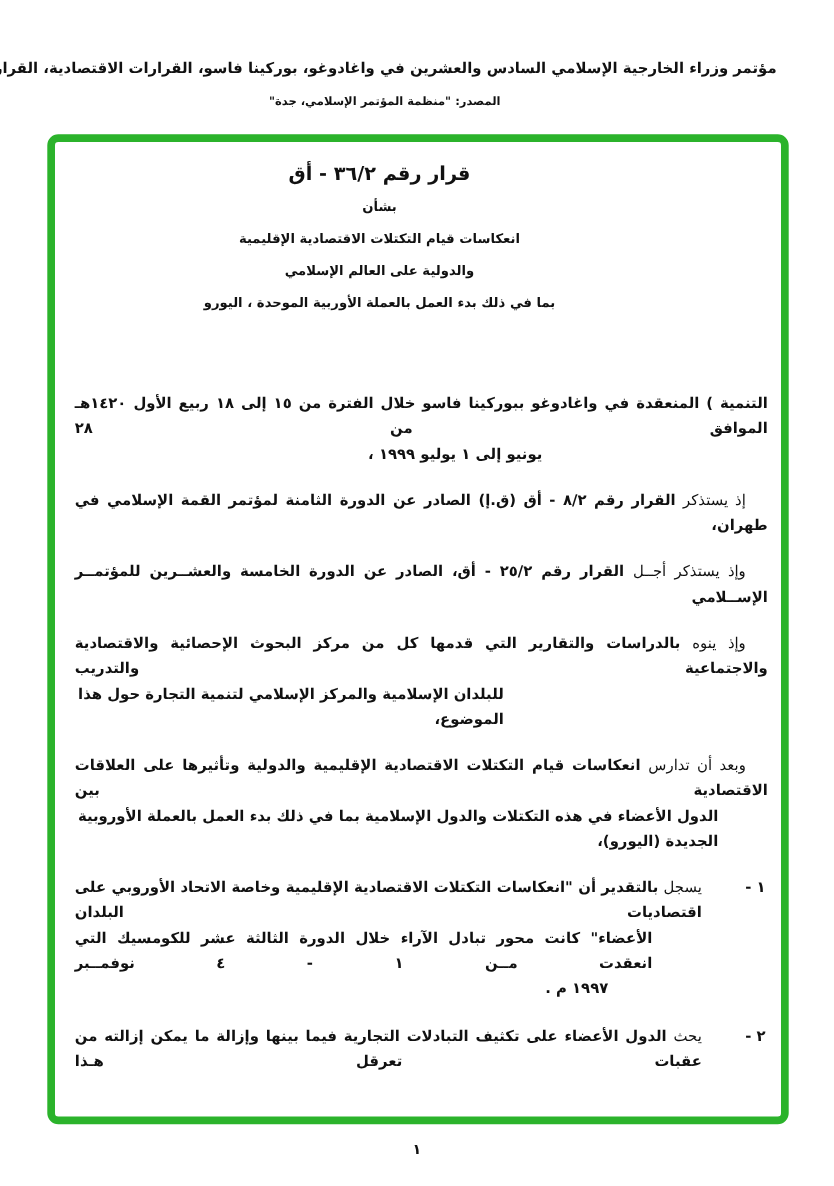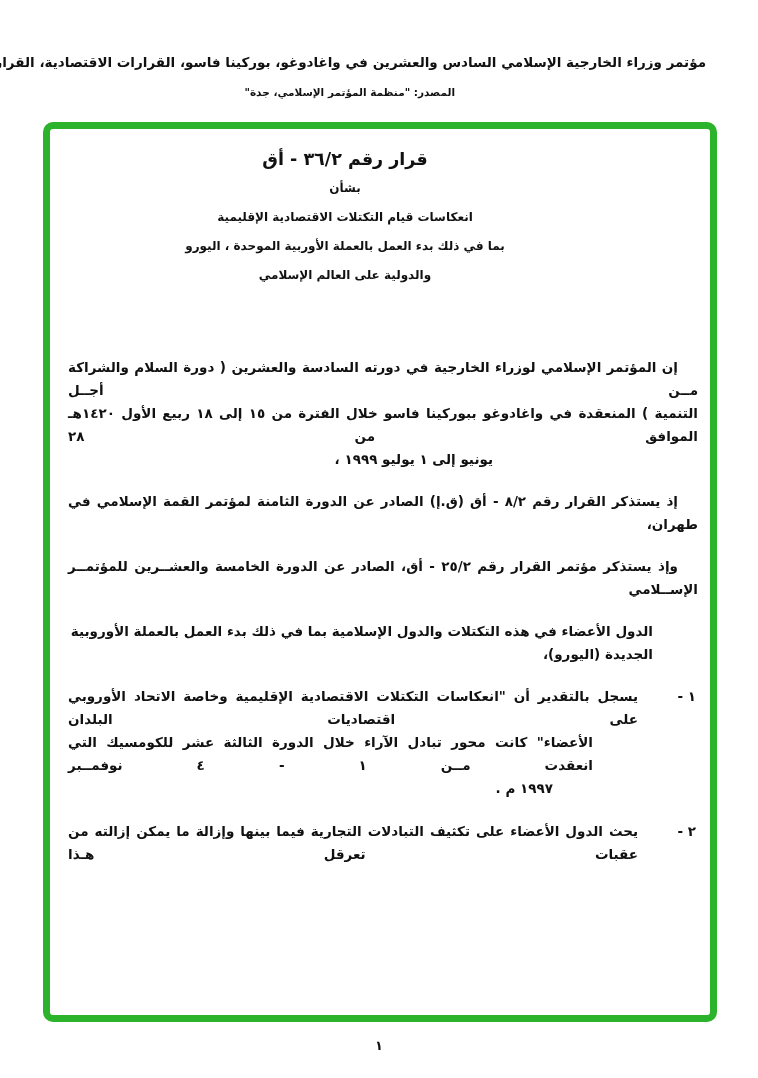--- a/index.html
+++ b/index.html
@@ -33,21 +33,21 @@
   .t1{font-size:17.5px;letter-spacing:.5px;}
   .t2{font-size:12px;}
   .t3,.t4,.t5{font-size:12px;}
   
   .bodytext{direction:rtl;font-size:13.5px;font-weight:bold;}
   .para{margin:0 0 19px 0;}
   .ln{direction:rtl;line-height:23px;}
   .full{text-align:justify;text-align-last:justify;}
   .short{text-align-last:right;}
   .indent{text-indent:20px;}
-  .lead{font-weight:bold;}
+  .lead{font-weight:normal;}
   
   .clause{position:relative;margin:0 0 20px 0;}
   .clause-num{
     position:absolute;right:2px;top:0;direction:rtl;
     font-weight:bold;line-height:23px;white-space:nowrap;
   }
   .clause-text{margin-right:60px;}
   
   .page-num{
     position:absolute;left:0;right:0;top:1038px;text-align:center;
@@ -62,44 +62,46 @@
 </div>
 <div class="src-abs">المصدر:  "منظمة المؤتمر الإسلامي، جدة"</div>
 
 <div class="frame" style="border-color: rgb(43, 179, 43);">
   <div class="content">
 
     <div class="title-block">
       <div class="title-line t1">قرار رقم ٣٦/٢ - أق</div>
       <div class="title-line t2">بشأن</div>
       <div class="title-line t3">انعكاسات قيام التكتلات الاقتصادية الإقليمية</div>
+      <div class="title-line t4">والدولية على العالم الإسلامي</div>
       <div class="title-line t5">بما في ذلك بدء العمل بالعملة الأوربية الموحدة ، اليورو</div>
-      <div class="title-line t4">والدولية على العالم الإسلامي</div>
     </div>
 
     <div class="bodytext">
 
       <div class="para">
-        <div class="ln full indent">إن المؤتمر الإسلامي لوزراء الخارجية في دورته السادسة والعشرين ( دورة السلام والشراكة مــن أجــل</div>
         <div class="ln full">التنمية ) المنعقدة في واغادوغو ببوركينا فاسو خلال الفترة من ١٥ إلى ١٨ ربيع الأول ١٤٢٠هـ الموافق من ٢٨</div>
         <div class="ln short" style="padding-right:205px">يونيو إلى ١ يوليو ١٩٩٩ ،</div>
       </div>
 
       <div class="para">
         <div class="ln full indent"><span class="lead">إذ يستذكر</span><span> القرار رقم ٨/٢ - أق (ق.إ) الصادر عن الدورة الثامنة لمؤتمر القمة الإسلامي في طهران،</span></div>
       </div>
 
       <div class="para">
-        <div class="ln full indent"><span class="lead">وإذ يستذكر مؤتمر</span><span> القرار رقم ٢٥/٢ - أق، الصادر عن الدورة الخامسة والعشــرين للمؤتمــر الإســلامي</span></div>
+        <div class="ln full indent"><span class="lead">وإذ يستذكر أجــل</span><span> القرار رقم ٢٥/٢ - أق، الصادر عن الدورة الخامسة والعشــرين للمؤتمــر الإســلامي</span></div>
       </div>
 
       <div class="para">
+        <div class="ln full indent"><span class="lead">وإذ ينوه</span><span> بالدراسات والتقارير التي قدمها كل من مركز البحوث الإحصائية والاقتصادية والاجتماعية والتدريب</span></div>
+        <div class="ln short" style="padding-right:240px">للبلدان الإسلامية والمركز الإسلامي لتنمية التجارة حول هذا الموضوع،</div>
       </div>
 
       <div class="para">
+        <div class="ln full indent"><span class="lead">وبعد أن تدارس</span><span> انعكاسات قيام التكتلات الاقتصادية الإقليمية والدولية وتأثيرها على العلاقات الاقتصادية بين</span></div>
         <div class="ln short" style="padding-right:45px">الدول الأعضاء في هذه التكتلات والدول الإسلامية بما في ذلك بدء العمل بالعملة الأوروبية الجديدة (اليورو)،</div>
       </div>
 
 
       <div class="clause">
         <span class="clause-num">١ -</span>
         <div class="clause-text">
           <div class="ln full"><span class="lead">يسجل</span><span> بالتقدير أن "انعكاسات التكتلات الاقتصادية الإقليمية وخاصة الاتحاد الأوروبي على اقتصاديات البلدان</span></div>
           <div class="ln full" style="padding-right:45px">الأعضاء" كانت محور تبادل الآراء خلال الدورة الثالثة عشر للكومسيك التي انعقدت مــن ١ - ٤ نوفمــبر</div>
           <div class="ln short" style="padding-right:85px">١٩٩٧ م .</div>

